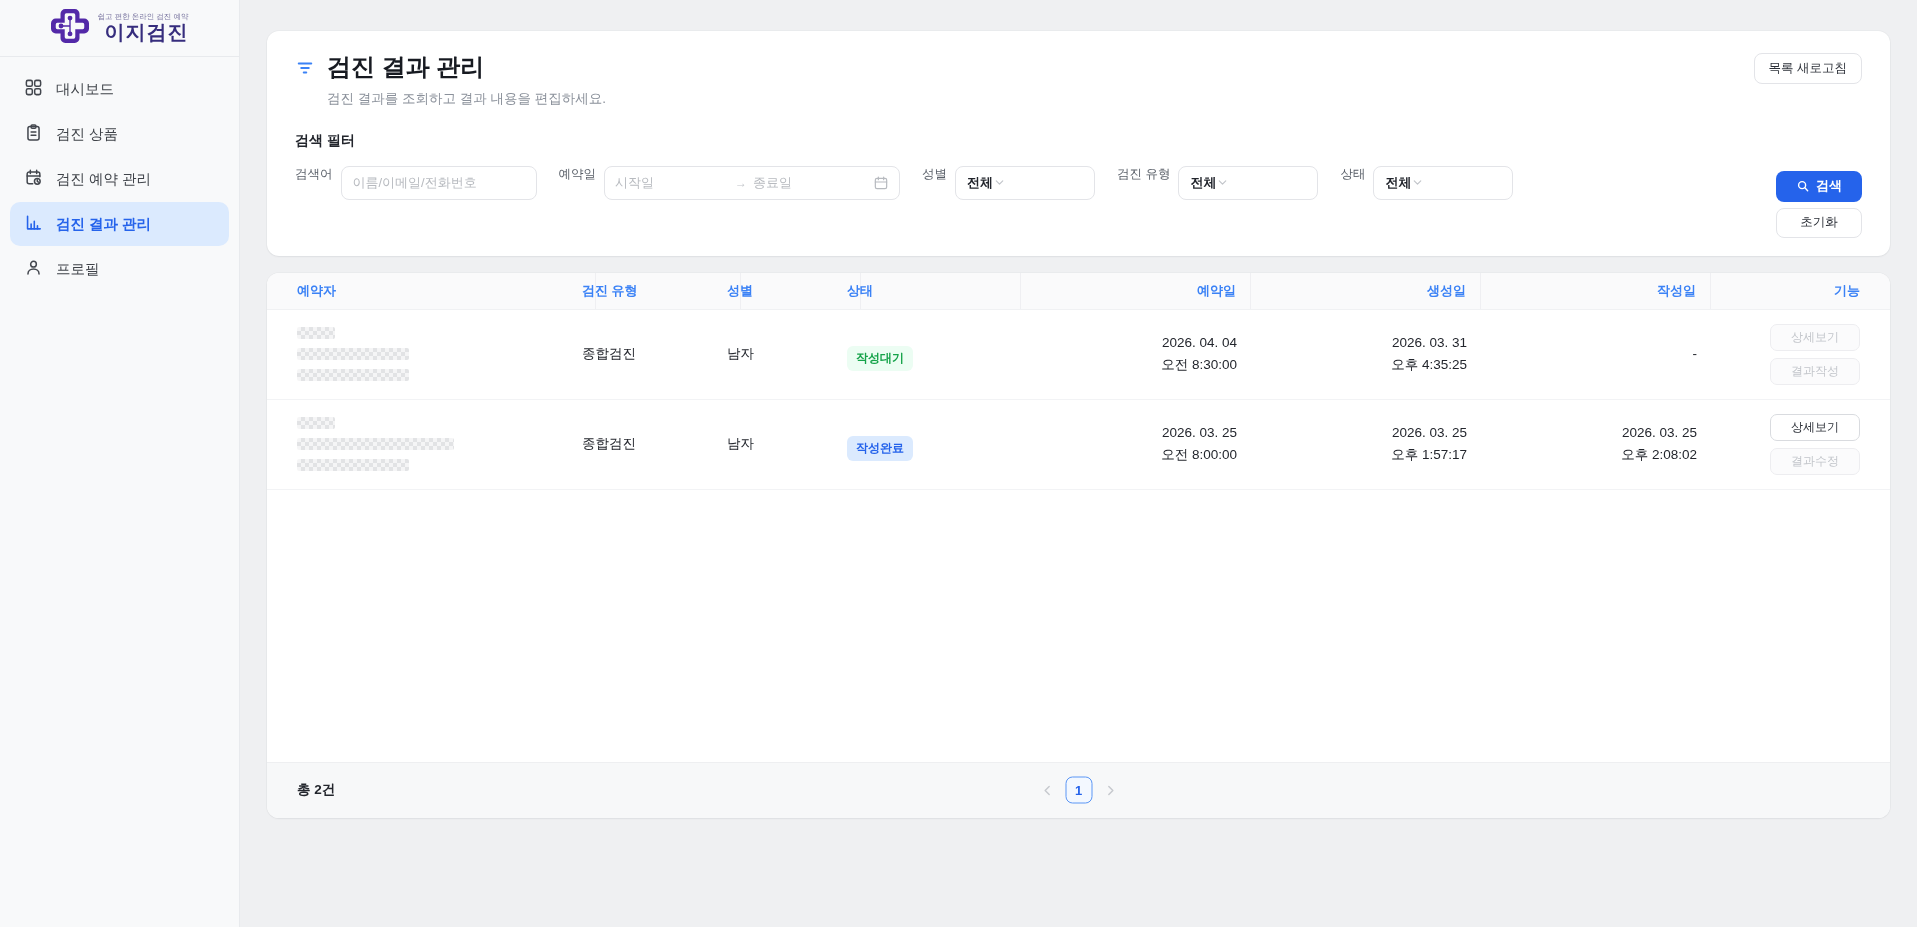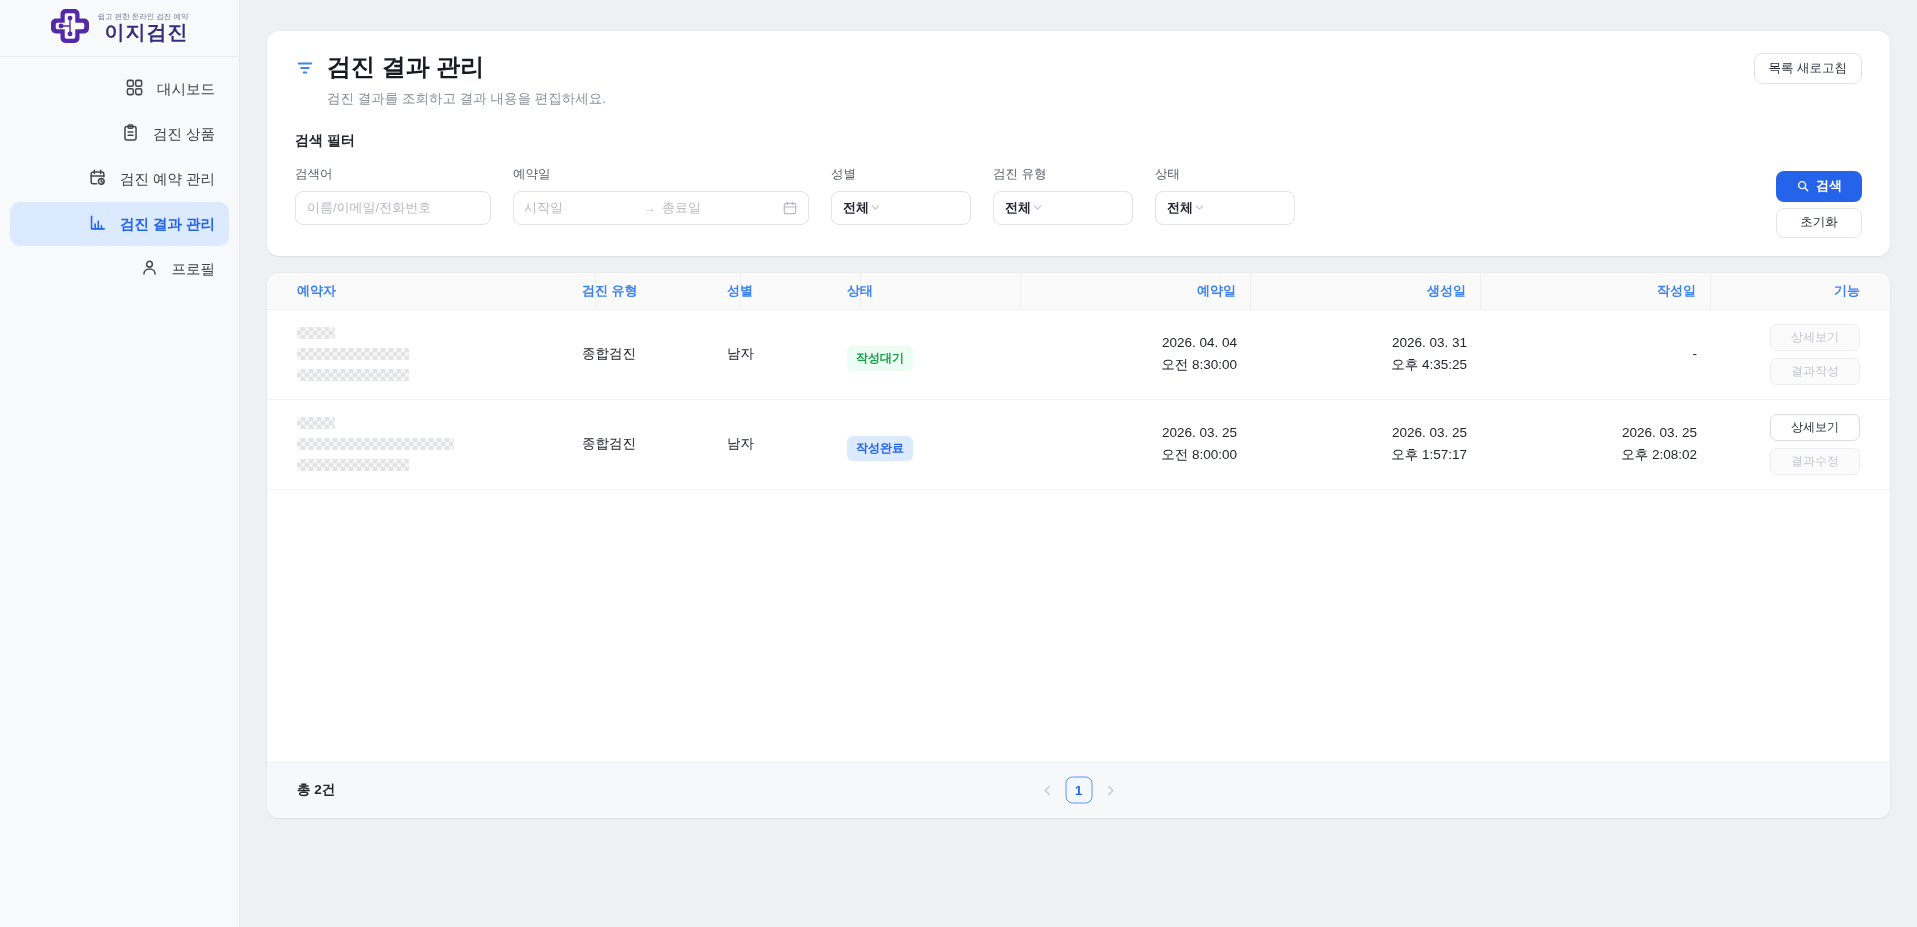--- a/index.html
+++ b/index.html
@@ -8,21 +8,21 @@
 
   .app { display:flex; width:1917px; height:927px; }
 
   
   .sidebar { width:240px; flex:none; background:#f8f9fa; border-right:1px solid #e8eaed; display:flex; flex-direction:column; }
   .logo-area { height:57px; display:flex; align-items:center; justify-content:center; gap:9px; border-bottom:1px solid #e8eaed; }
   .logo-txt { display:flex; flex-direction:column; line-height:1.1;text-align:right; }
   .logo-tagline { font-size:7.5px; color:#7a76a0; letter-spacing:0; }
   .logo-brand { font-size:20px; font-weight:800; color:var(--brand-text); letter-spacing:1px; }
   .menu { padding:10px 10px; display:flex; flex-direction:column; gap:1px; }
-  .menu-item { height:44px; display:flex; align-items:center; gap:13px; padding:0 14px; border-radius:10px; font-size:14.5px; color:#3f4349; cursor:pointer;justify-content:flex-end; }
+  .menu-item { height:44px; display:flex; align-items:center; gap:13px; padding:0 14px; border-radius:10px; font-size:14.5px; color:#3f4349; cursor:pointer; }
   .menu-item svg { flex:none; }
   .menu-item.active { background:var(--accent-light); color:var(--accent); font-weight:700; }
 
   
   .main { flex:1; display:flex; flex-direction:column; min-width:0; }
   .topbar { height:57px; flex:none; background:#fff; border-bottom:1px solid #ededf0; display:flex; align-items:center; padding:0 16px 0 26px; }
   .topbar-title { font-size:15px; font-weight:700; letter-spacing:.3px; color:#16181d; }
   .topbar-right { margin-left:auto; display:flex; align-items:center; gap:12px; }
   .redacted-pill { width:112px; height:16px; background:#e4e4e7; border-radius:3px; }
   .icon-btn { width:35px; height:35px; border-radius:10px; border:1px solid #e9e9ec; background:#fdfdfd; display:flex; align-items:center; justify-content:center; cursor:pointer; }
@@ -34,21 +34,21 @@
   
   .card-filter { padding:22px 28px 18px; }
   .page-head { display:flex; align-items:flex-start; }
   .page-head-left { display:flex; gap:12px; }
   .page-title { font-size:24px; font-weight:800; color:#171a21; line-height:1.15; }
   .page-sub { font-size:13.5px; color:#8b919b; margin-top:9px; }
   .refresh-btn { margin-left:auto; height:31px; padding:0 14px; background:#fff; border:1px solid #e3e4e8; border-radius:8px; font-size:12.5px; color:#2c3038; cursor:pointer; font-family:inherit; }
   .filter-section { margin-top:24px; }
   .filter-title { font-size:14px; font-weight:700; color:#23262d; }
   .filter-row { display:flex; margin-top:16px; gap:22px; align-items:flex-start; }
-  .ffield { display:flex; flex-direction:column; gap:8px; }
+  .ffield { display:flex; gap:8px; }
   .flabel { font-size:12.5px; color:#5a6069; }
   .tinput { height:34px; border:1px solid #e3e4e8; border-radius:8px; padding:16px 11px; font-size:13px; color:#23262d; font-family:inherit; outline:none; background:#fff; }
   .tinput::placeholder { color:#b7babf; }
   .kw { width:196px; }
   .daterange { width:296px; height:34px; border:1px solid #e3e4e8; border-radius:8px; display:flex; align-items:center; padding:0 10px; gap:6px; background:#fff; }
   .daterange input { border:none; outline:none; min-width:0; flex:1; font-size:13px; font-family:inherit; color:#23262d; background:transparent; }
   .daterange input::placeholder { color:#b7babf; }
   .dr-arrow { color:#c2c5ca; font-size:12px; flex:none; }
   .select { width:140px; height:34px; border:1px solid #e3e4e8; border-radius:8px; display:flex; align-items:center; padding:0 11px; cursor:pointer; background:#fff; }
   .select .val { font-size:13px; font-weight:700; color:#23262d; }

